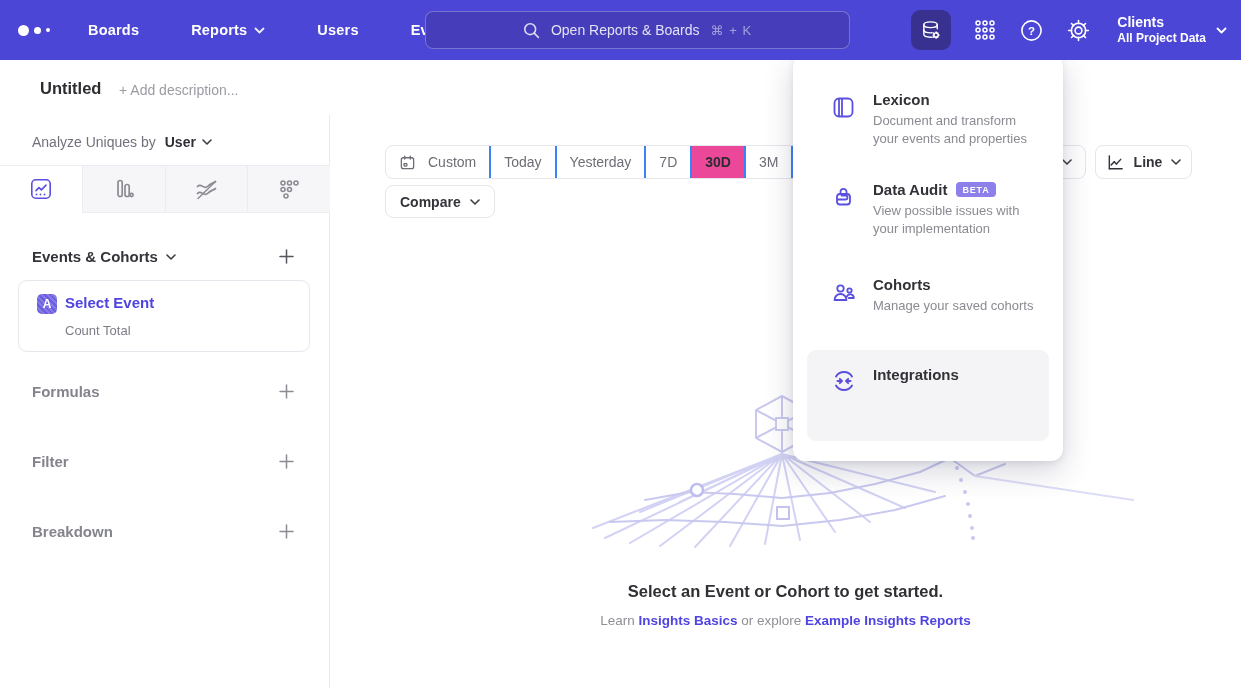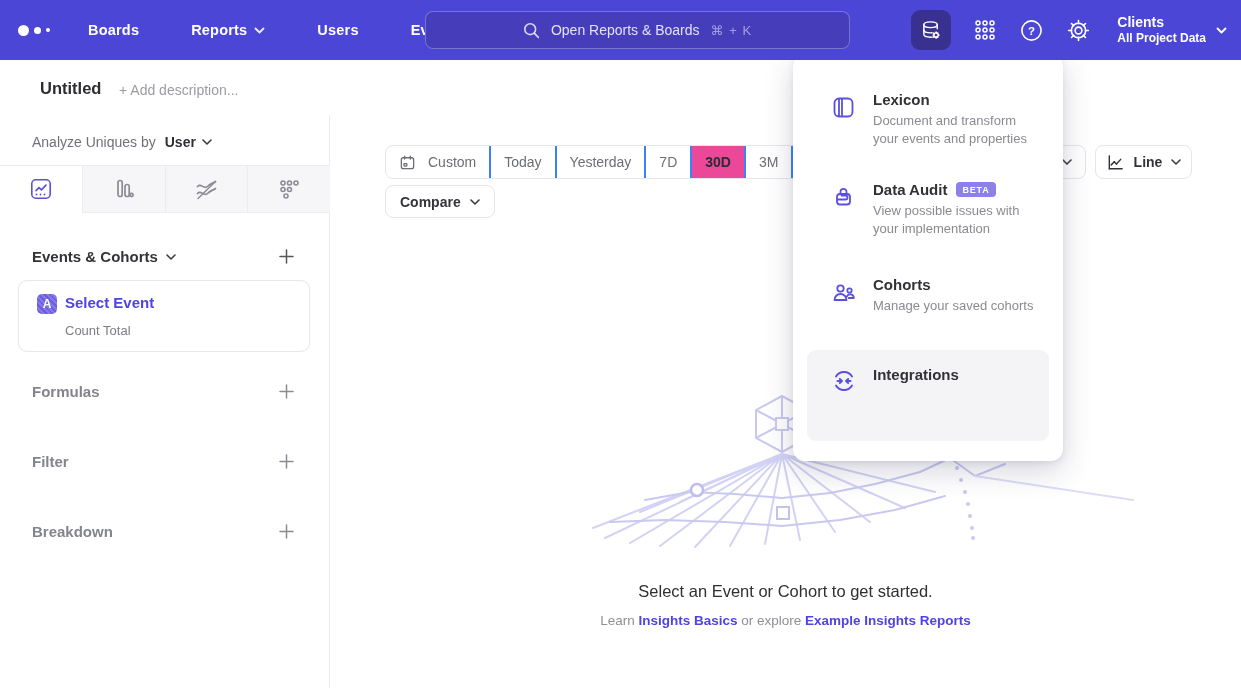--- a/index.html
+++ b/index.html
@@ -105,21 +105,21 @@
   .mi-body { margin-left:66px; padding-right:6px; }
   .mi-title-row { display:flex; align-items:center; gap:9px; }
   .mi-title { font-size:15px; font-weight:700; color:#313137; }
   .beta { font-size:9px; font-weight:700; letter-spacing:.8px; color:#fff; background:#8d80ea;
     border-radius:4px; padding:2.5px 6px 2px; }
   .mi-desc { margin-top:4px; font-size:13px; line-height:1.42; color:#8a8a92; max-width:182px; }
 
   
   .graphic { position:absolute; left:585px; top:380px; z-index:1; pointer-events:none; }
   .empty-title { position:absolute; left:330px; width:911px; top:582px; text-align:center;
-    font-size:16.5px; font-weight:400; color:#2f2f34; z-index:2; }
+    font-size:16.5px; font-weight:700; color:#2f2f34; z-index:2; }
   .empty-links { position:absolute; left:330px; width:911px; top:613px; text-align:center;
     font-size:13.5px; color:#8f8f97; z-index:2; }
   .empty-links a { color:#4f44e0; font-weight:700; text-decoration:none; cursor:pointer; }
 
   .chev { flex:none; }
 </style>
 </head>
 <body>
 
 <div class="navbar">

